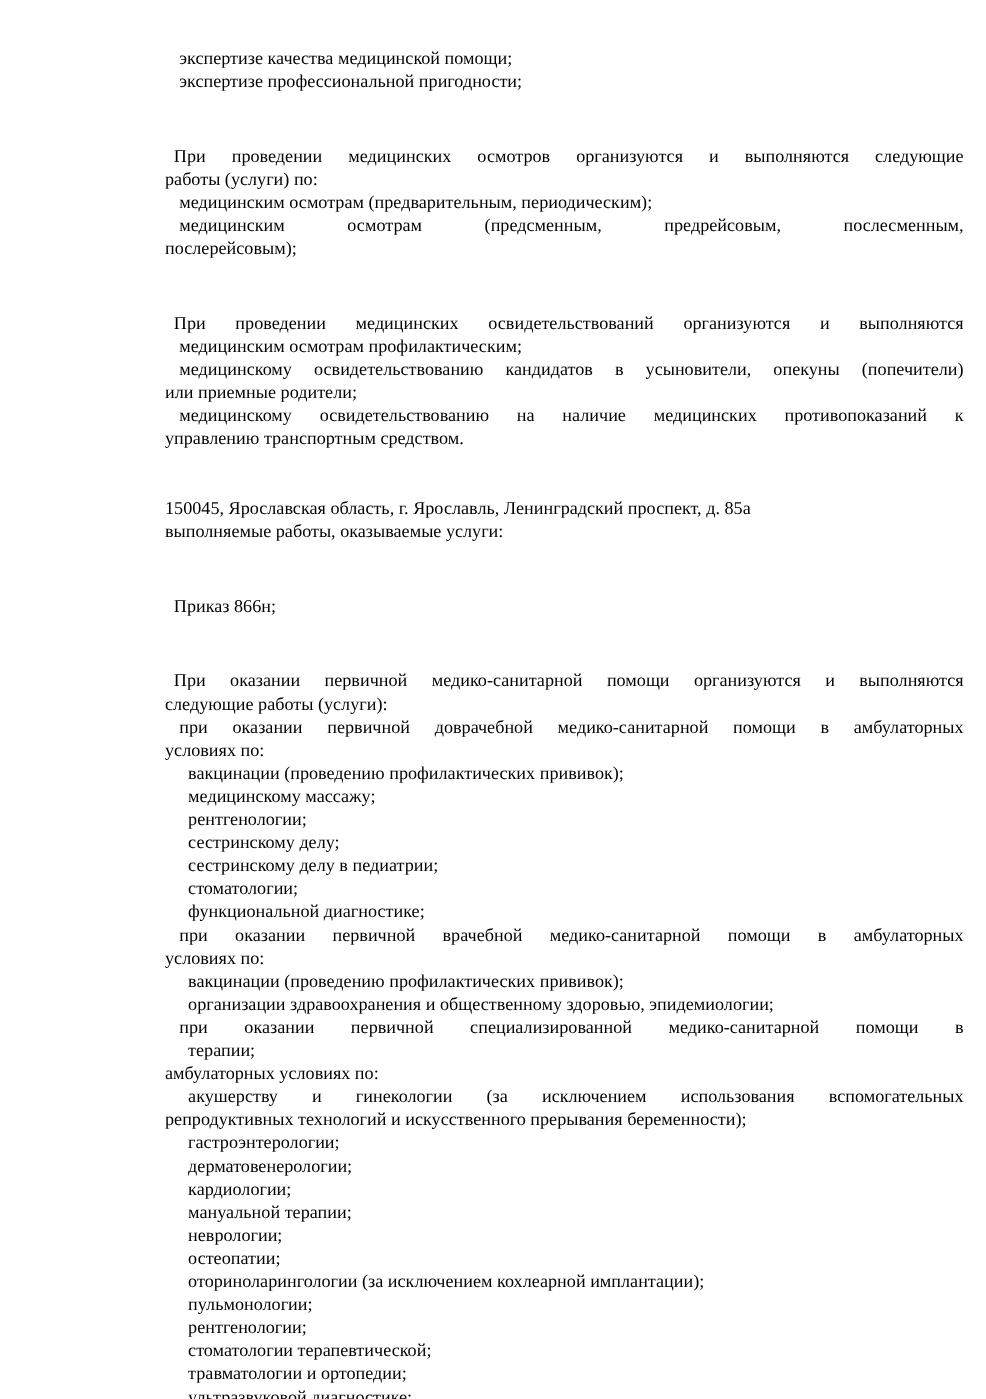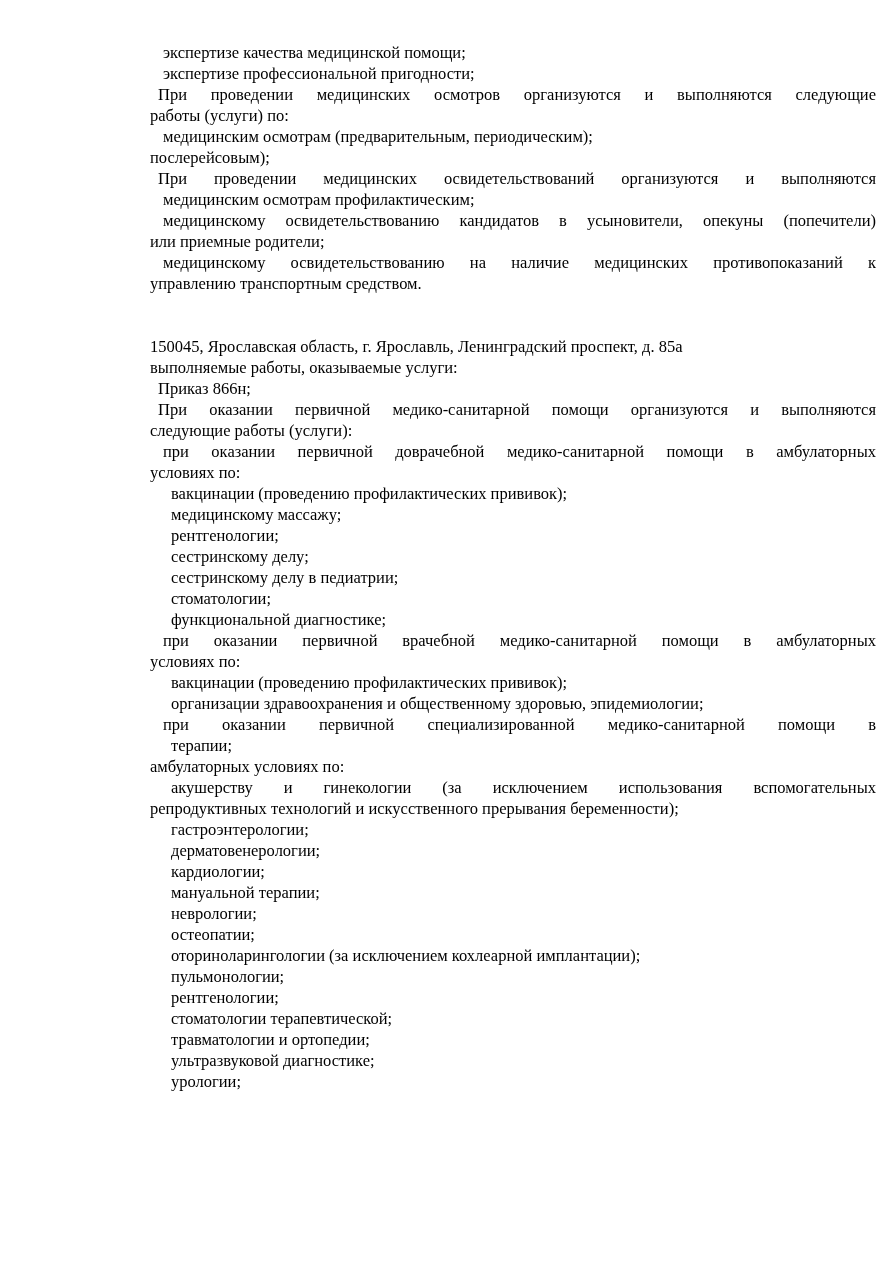--- a/index.html
+++ b/index.html
@@ -31,36 +31,37 @@
     white-space: normal;
     text-align: left;
     min-height: 21px;
   }
   
   .ln.st {
     text-align: justify;
     text-align-last: justify;
   }
   .ind-0 { padding-left: 0; }
-  .ind-1 { padding-left: 8px; }
+  .ind-1 { padding-left: 8px; margin-top: 47px; }
   .ind-2 { padding-left: 13px; }
   .ind-3 { padding-left: 21px; }
 </style>
 </head>
 <body>
 
 <div class="page">
   <div class="content">
 
   <div class="section">
         <div class="ln ind-2">экспертизе качества медицинской помощи;</div>
         <div class="ln ind-2">экспертизе профессиональной пригодности;</div>
         <div class="ln ind-1 st">При проведении медицинских осмотров организуются и выполняются следующие</div>
         <div class="ln ind-0">работы (услуги) по:</div>
         <div class="ln ind-2">медицинским осмотрам (предварительным, периодическим);</div>
+        <div class="ln ind-2 st">медицинским осмотрам (предсменным, предрейсовым, послесменным,</div>
         <div class="ln ind-0">послерейсовым);</div>
         <div class="ln ind-1 st">При проведении медицинских освидетельствований организуются и выполняются</div>
         <div class="ln ind-2">медицинским осмотрам профилактическим;</div>
         <div class="ln ind-2 st">медицинскому освидетельствованию кандидатов в усыновители, опекуны (попечители)</div>
         <div class="ln ind-0">или приемные родители;</div>
         <div class="ln ind-2 st">медицинскому освидетельствованию на наличие медицинских противопоказаний к</div>
         <div class="ln ind-0">управлению транспортным средством.</div>
       </div>
       <div class="section">
         <div class="ln ind-0">150045, Ярославская область, г. Ярославль, Ленинградский проспект, д. 85а</div>

